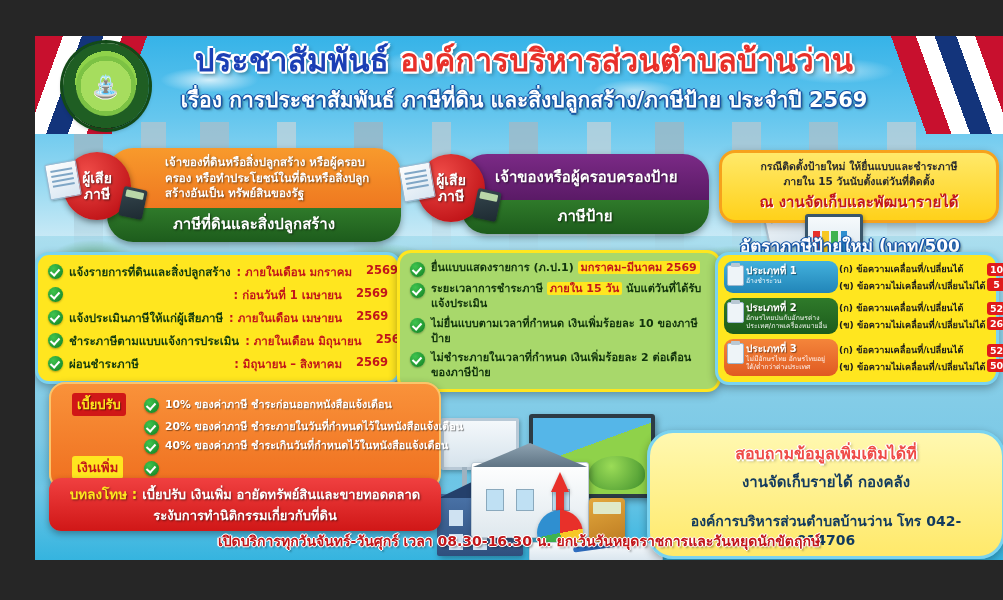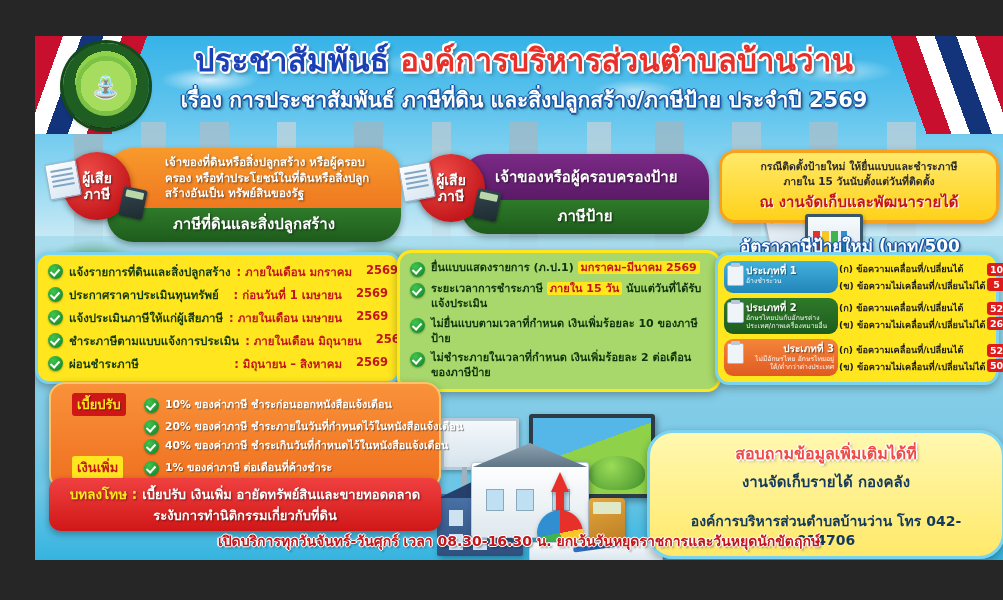--- a/index.html
+++ b/index.html
@@ -118,21 +118,21 @@
   .notice .n2{font-size:15px;font-weight:bold;color:#c2161a;margin-top:2px;
       text-shadow:1px 1px 0 #fff;}
   .ratehdr{position:absolute;text-align:center;font-size:17px;font-weight:bold;color:#fff;
       text-shadow:-1.5px 0 #1857a8,1.5px 0 #1857a8,0 -1.5px #1857a8,0 1.5px #1857a8,2px 2px 3px rgba(0,0,0,.5);}
   .ratecard{position:absolute;border-radius:14px;background:#ffe61f;border:3px solid #7ad3f0;
       box-shadow:0 3px 8px rgba(0,0,0,.3);padding:6px;}
   .rrow{display:flex;align-items:stretch;gap:1px;margin-bottom:5px;}
   .rtag{flex:0 0 88px;border-radius:9px;padding:4px 4px 4px 22px;position:relative;color:#fff;}
   .rtag.t1{background:linear-gradient(180deg,#43b1dd,#2185b8);}
   .rtag.t2{background:linear-gradient(180deg,#2f7a2a,#1d5c1c);}
-  .rtag.t3{background:linear-gradient(180deg,#f4853a,#e05a22);text-align:right;}
+  .rtag.t3{background:linear-gradient(180deg,#f4853a,#e05a22);}
   .clip{position:absolute;left:3px;top:4px;width:15px;height:19px;border-radius:2px;
       background:#eef4f8;border:1px solid #9bb7cf;}
   .clip:before{content:"";position:absolute;left:3px;top:-3px;width:9px;height:4px;background:#b9c8d4;border-radius:1px;}
   .rtag .rt{font-size:10px;font-weight:bold;line-height:1.15;text-shadow:1px 1px 1px rgba(0,0,0,.45);}
   .rtag .rs{font-size:6.8px;line-height:1.25;opacity:.95;}
   .ritems{flex:1 1 auto;display:flex;flex-direction:column;justify-content:center;gap:2px;}
   .ritem{font-size:9.2px;font-weight:bold;color:#1b1b1b;white-space:nowrap;}
   .rnums{flex:0 0 20px;display:flex;flex-direction:column;justify-content:center;gap:2px;}
   .rnum{background:#e01b1b;color:#fff;font-size:9.5px;font-weight:bold;text-align:center;
       border-radius:3px;padding:1px 0;}
@@ -315,21 +315,20 @@
 
     <div class="row">
       <span class="tick"></span>
       <span class="lbl">แจ้งรายการที่ดินและสิ่งปลูกสร้าง</span>
       <span class="val" style="margin-left:auto">: ภายในเดือน มกราคม</span>
       <span class="yr" style="margin-left:8px">2569</span>
     </div>
 
     <div class="row">
       <span class="tick"></span>
-      <span class="lbl">ประกาศราคาประเมินทุนทรัพย์</span>
       <span class="val" style="margin-left:auto">: ก่อนวันที่ 1 เมษายน</span>
       <span class="yr" style="margin-left:8px">2569</span>
     </div>
 
     <div class="row">
       <span class="tick"></span>
       <span class="lbl">แจ้งประเมินภาษีให้แก่ผู้เสียภาษี</span>
       <span class="val" style="margin-left:auto">: ภายในเดือน เมษายน</span>
       <span class="yr" style="margin-left:8px">2569</span>
     </div>
@@ -475,21 +474,20 @@
       <span class="ptagcell"></span>
       <span class="tick"></span>
       <span class="ptxt">40% ของค่าภาษี ชำระเกินวันที่กำหนดไว้ในหนังสือแจ้งเตือน</span>
     </div>
 
     <div class="prow">
       <span class="ptagcell">
         <span class="ptag y">เงินเพิ่ม</span>
       </span>
       <span class="tick"></span>
-      <span class="ptxt">1% ของค่าภาษี ต่อเดือนที่ค้างชำระ</span>
     </div>
   </div>
 
   <div class="punish" style="left:14px;top:442px;width:372px;">
     <div>
       <span class="ph">บทลงโทษ :</span>
       <span class="pb">เบี้ยปรับ เงินเพิ่ม อายัดทรัพย์สินและขายทอดตลาด</span>
     </div>
     <div class="pb">ระงับการทำนิติกรรมเกี่ยวกับที่ดิน</div>
   </div>

